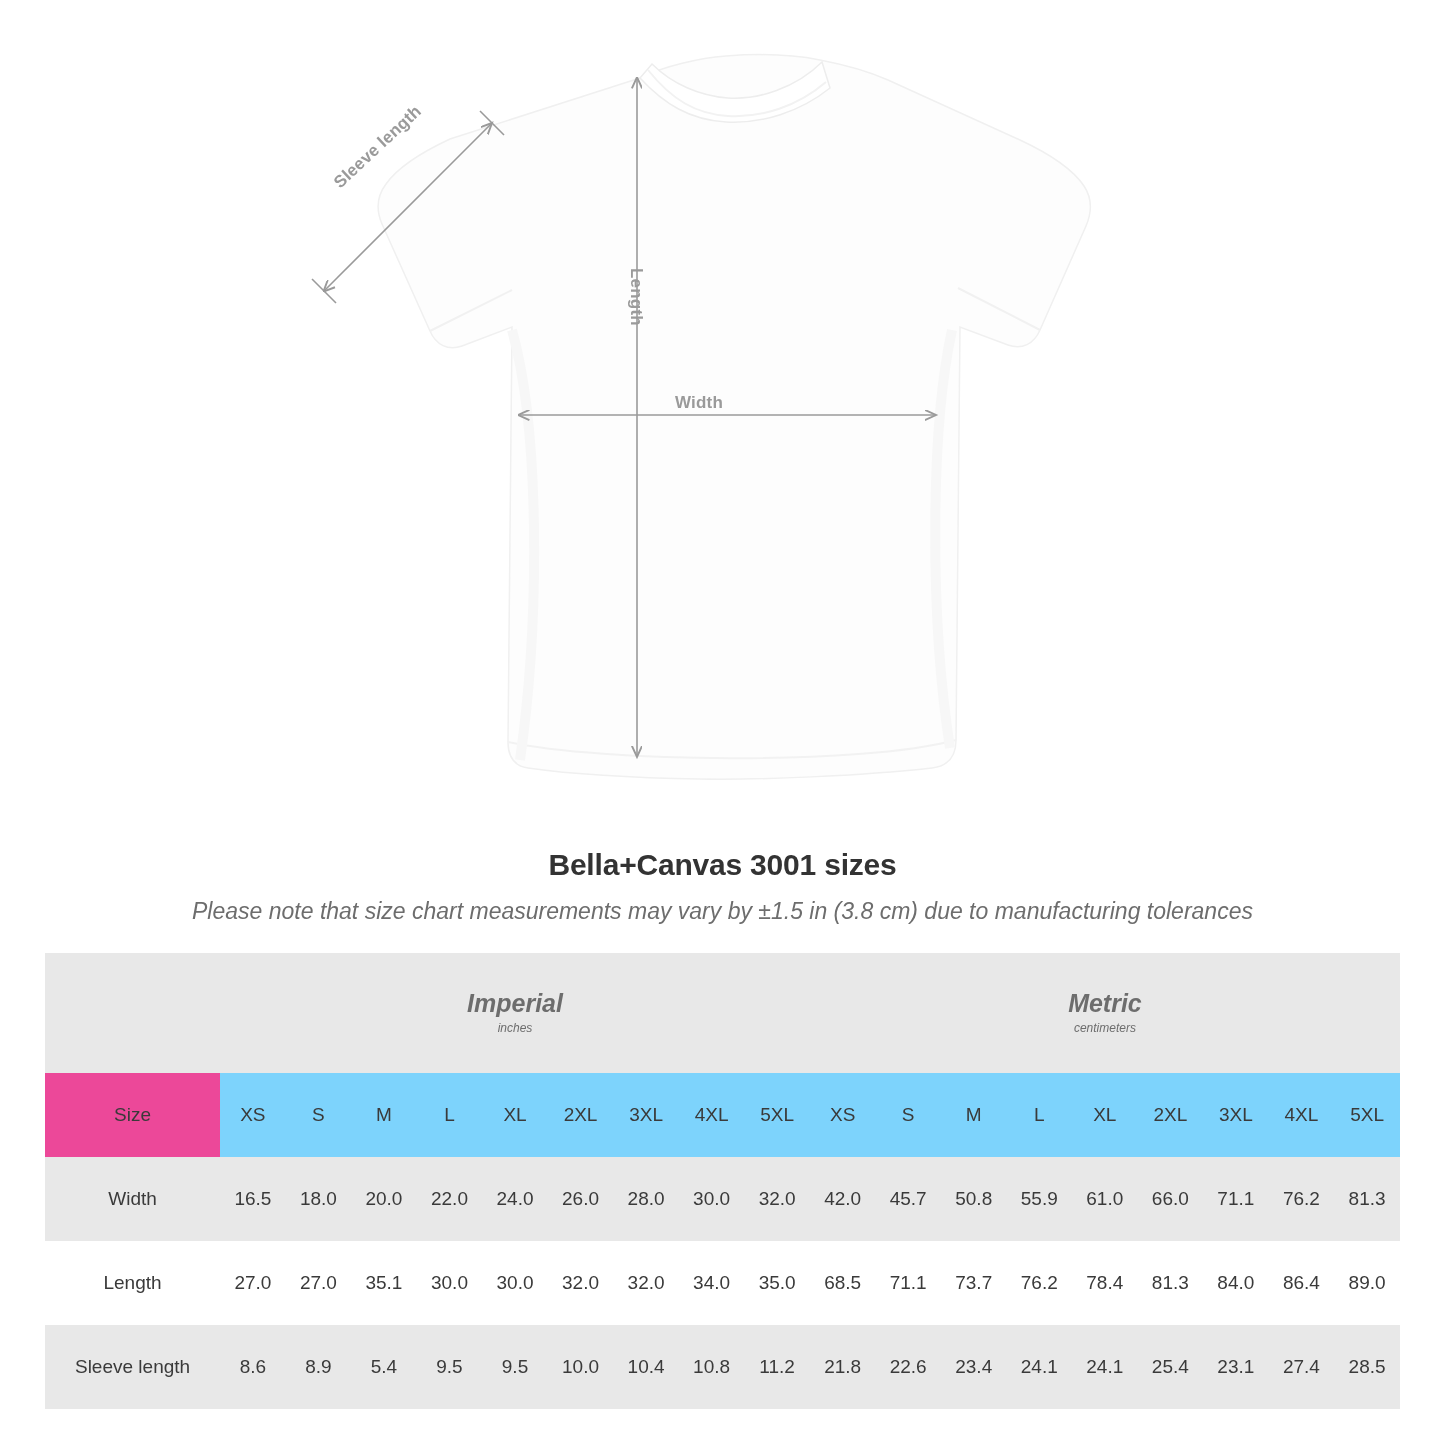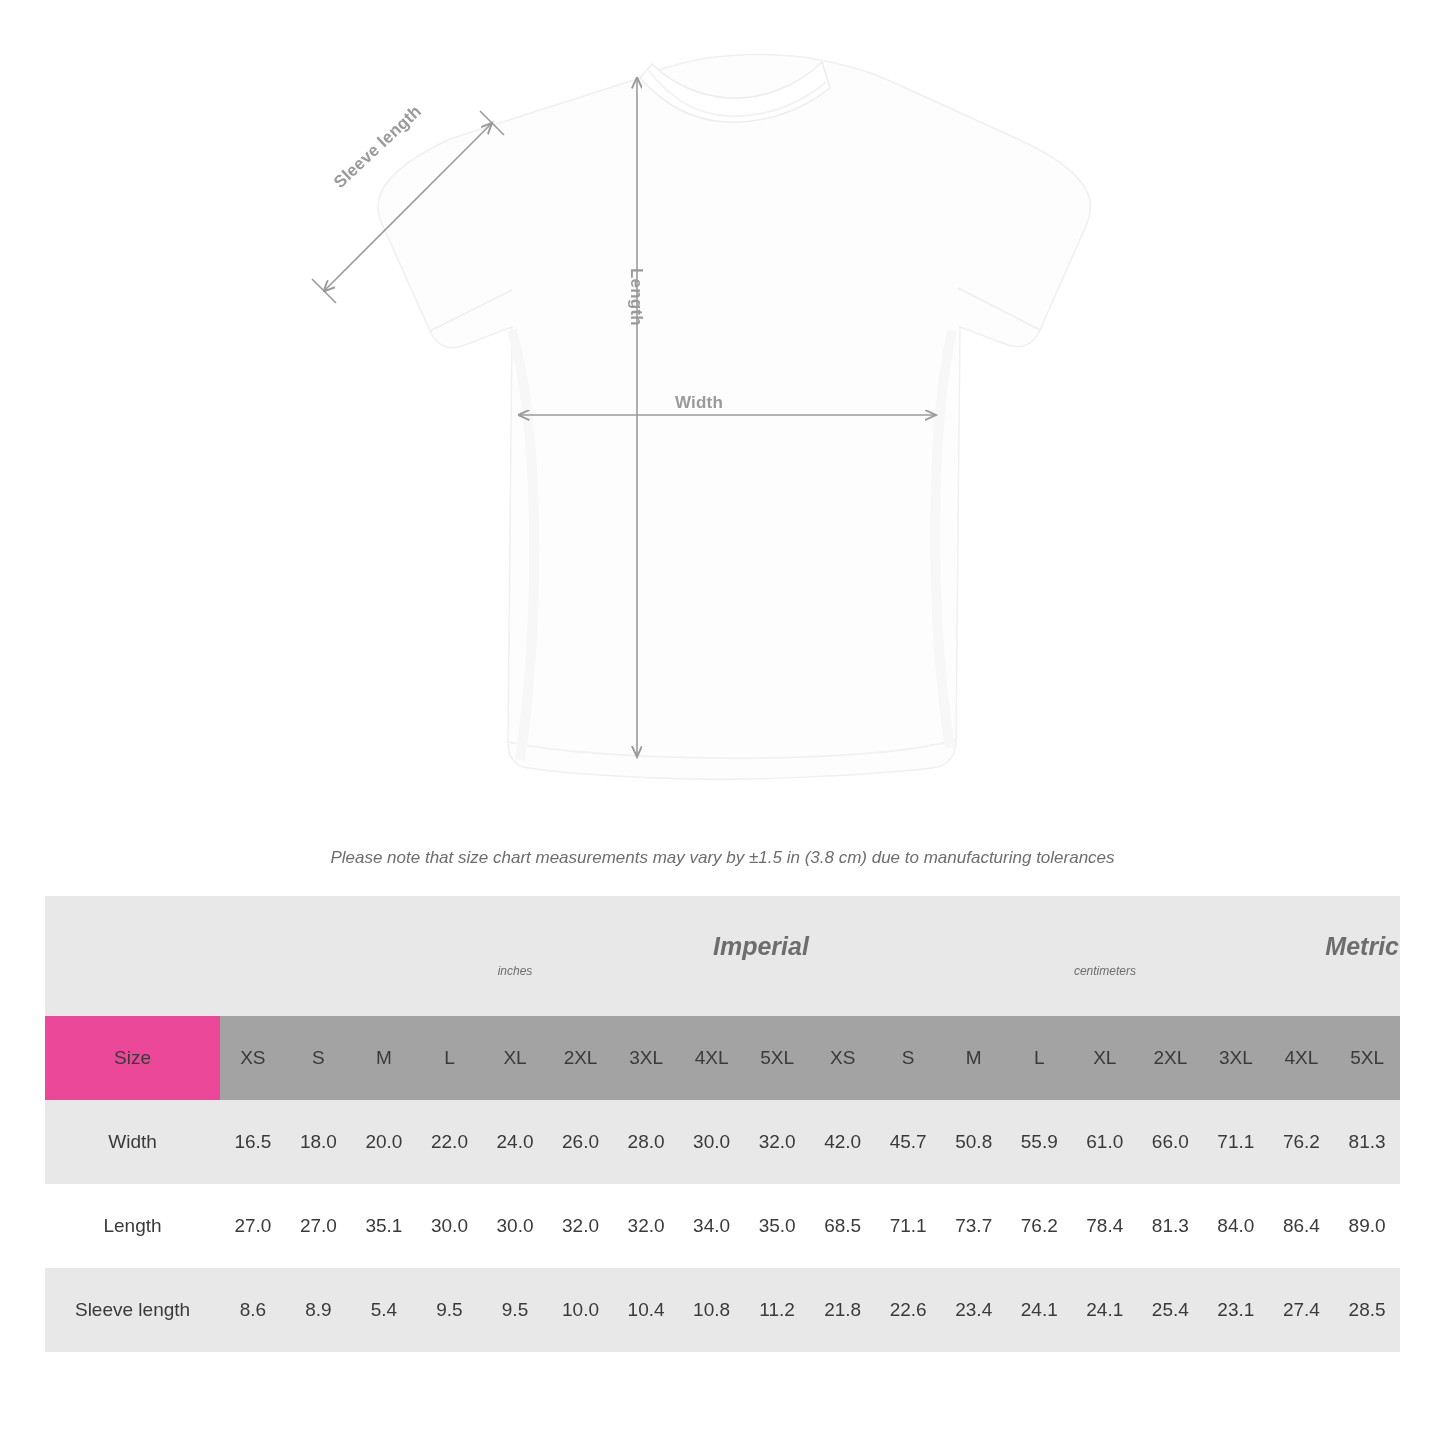--- a/index.html
+++ b/index.html
@@ -59,24 +59,24 @@
     margin-top: 18px;
   }
   #chart-title {
     font-size: 30px;
     font-weight: bold;
     color: #333333;
     margin: 0;
     letter-spacing: -0.2px;
   }
   #chart-note {
-    font-size: 17px;
+    font-size: 23px;
     font-style: italic;
     color: #6d6d6d;
-    margin-top: 0;
+    margin-top: 16px;
   }
 
   
   #size-table-wrap {
     margin: 28px 45px 0 45px;
   }
   table.size-table {
     border-collapse: collapse;
     width: 1355px;
     table-layout: fixed;
@@ -93,33 +93,32 @@
     height: 118px;
     background: #e8e8e8;
   }
   .unit-name {
     display: block;
     font-size: 25px;
     font-style: italic;
     font-weight: bold;
     color: #6d6d6d;
     line-height: 1.25;
-    text-align: right;
   }
   .unit-sub {
     display: block;
     font-size: 12px;
     font-style: italic;
     color: #6d6d6d;
     line-height: 1.6;
   }
   
   .size-row td {
     height: 82px;
-    background: #a3a3a3;
+    background: #7dd3fc;
     font-size: 19px;
     font-weight: bold;
     color: #3a3a3a;
   }
   .size-row td.rowhead {
     background: #ec4899;
   }
   
   tr.data-row td {
     height: 82px;
@@ -205,20 +204,21 @@
       <line x1="519" y1="415" x2="936" y2="415" marker-start="url(#arrowStart)" marker-end="url(#arrowEnd)"></line>
     </g>
   </svg>
 
   <div class="dim-label" id="label-sleeve">Sleeve length</div>
   <div class="dim-label" id="label-length">Length</div>
   <div class="dim-label" id="label-width">Width</div>
 </div>
 
 <div id="chart-header">
+  <div id="chart-title">Bella+Canvas 3001 sizes</div>
   <div id="chart-note">Please note that size chart measurements may vary by ±1.5 in (3.8 cm) due to manufacturing tolerances</div>
 </div>
 
 <div id="size-table-wrap">
   <table class="size-table">
     <colgroup>
       <col class="first-col">
       <col class="data-col">
         <col class="data-col">
         <col class="data-col">

